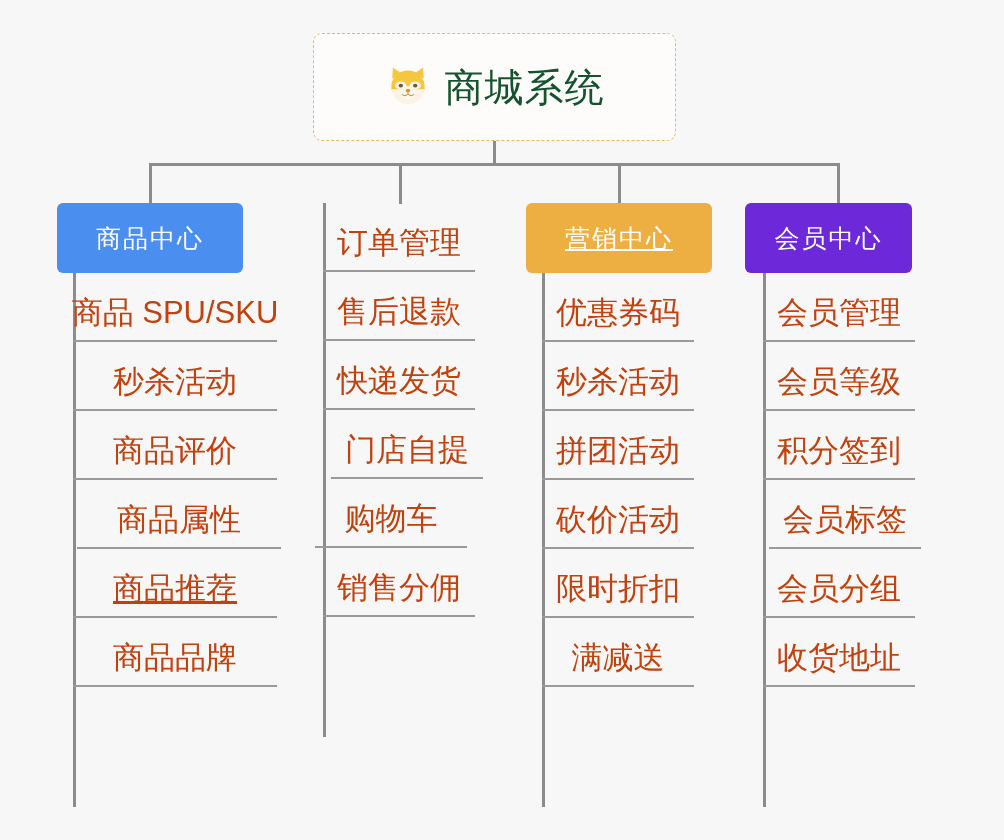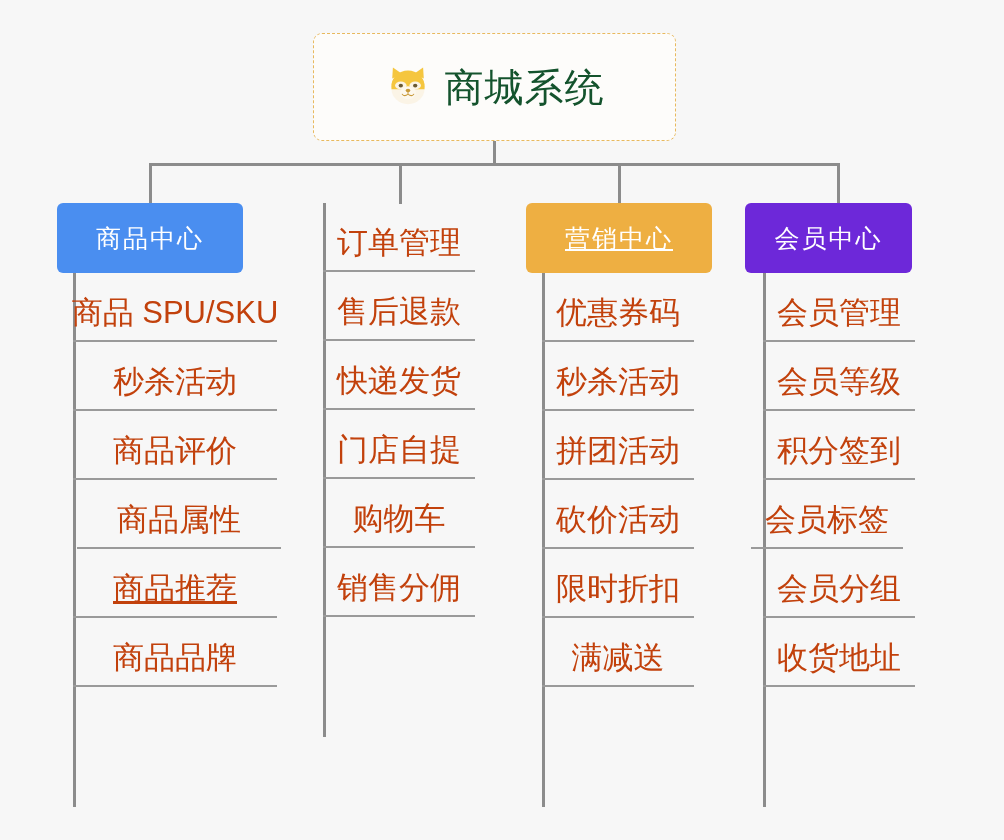--- a/index.html
+++ b/index.html
@@ -149,22 +149,22 @@
           <div class="leaf" style="margin-left: 16px; width: 204px; text-decoration: underline;">商品推荐</div>
           <div class="leaf" style="margin-left: 16px; width: 204px;">商品品牌</div>
         </div>
       </div>
       <div class="column" style="left: 307px; width: 186px;">
         <div class="leaf-list">
           <div class="trunk" style="left: 16px; height: 534px;"></div>
           <div class="leaf" style="margin-left: 16px; width: 152px;">订单管理</div>
           <div class="leaf" style="margin-left: 16px; width: 152px;">售后退款</div>
           <div class="leaf" style="margin-left: 16px; width: 152px;">快递发货</div>
-          <div class="leaf" style="margin-left: 16px; width: 152px;">门店自提</div>
-          <div class="leaf" style="margin-left: 16px; width: 152px;">购物车</div>
+          <div class="leaf" style="margin-left: 24px; width: 152px;">门店自提</div>
+          <div class="leaf" style="margin-left: 8px; width: 152px;">购物车</div>
           <div class="leaf" style="margin-left: 16px; width: 152px;">销售分佣</div>
         </div>
       </div>
       <div class="column" style="left: 526px; width: 186px;">
         <div class="cat-box" style="background: rgb(238, 175, 66); width: 186px; text-decoration: underline;">营销中心</div>
         <div class="leaf-list">
           <div class="trunk" style="left: 16px; height: 534px;"></div>
           <div class="leaf" style="margin-left: 16px; width: 152px;">优惠券码</div>
           <div class="leaf" style="margin-left: 16px; width: 152px;">秒杀活动</div>
           <div class="leaf" style="margin-left: 16px; width: 152px;">拼团活动</div>
@@ -173,20 +173,20 @@
           <div class="leaf" style="margin-left: 16px; width: 152px; text-align: center;">满减送</div>
         </div>
       </div>
       <div class="column" style="left: 745px; width: 186px;">
         <div class="cat-box" style="background: #6d28d9; width: 167px;">会员中心</div>
         <div class="leaf-list">
           <div class="trunk" style="left: 18px; height: 534px;"></div>
           <div class="leaf" style="margin-left: 18px; width: 152px;">会员管理</div>
           <div class="leaf" style="margin-left: 18px; width: 152px;">会员等级</div>
           <div class="leaf" style="margin-left: 18px; width: 152px;">积分签到</div>
-          <div class="leaf" style="margin-left: 6px; width: 152px;">会员标签</div>
+          <div class="leaf" style="margin-left: 24px; width: 152px;">会员标签</div>
           <div class="leaf" style="margin-left: 18px; width: 152px;">会员分组</div>
           <div class="leaf" style="margin-left: 18px; width: 152px;">收货地址</div>
         </div>
       </div>
     </div>
 
 </div>
 
 </body></html>

